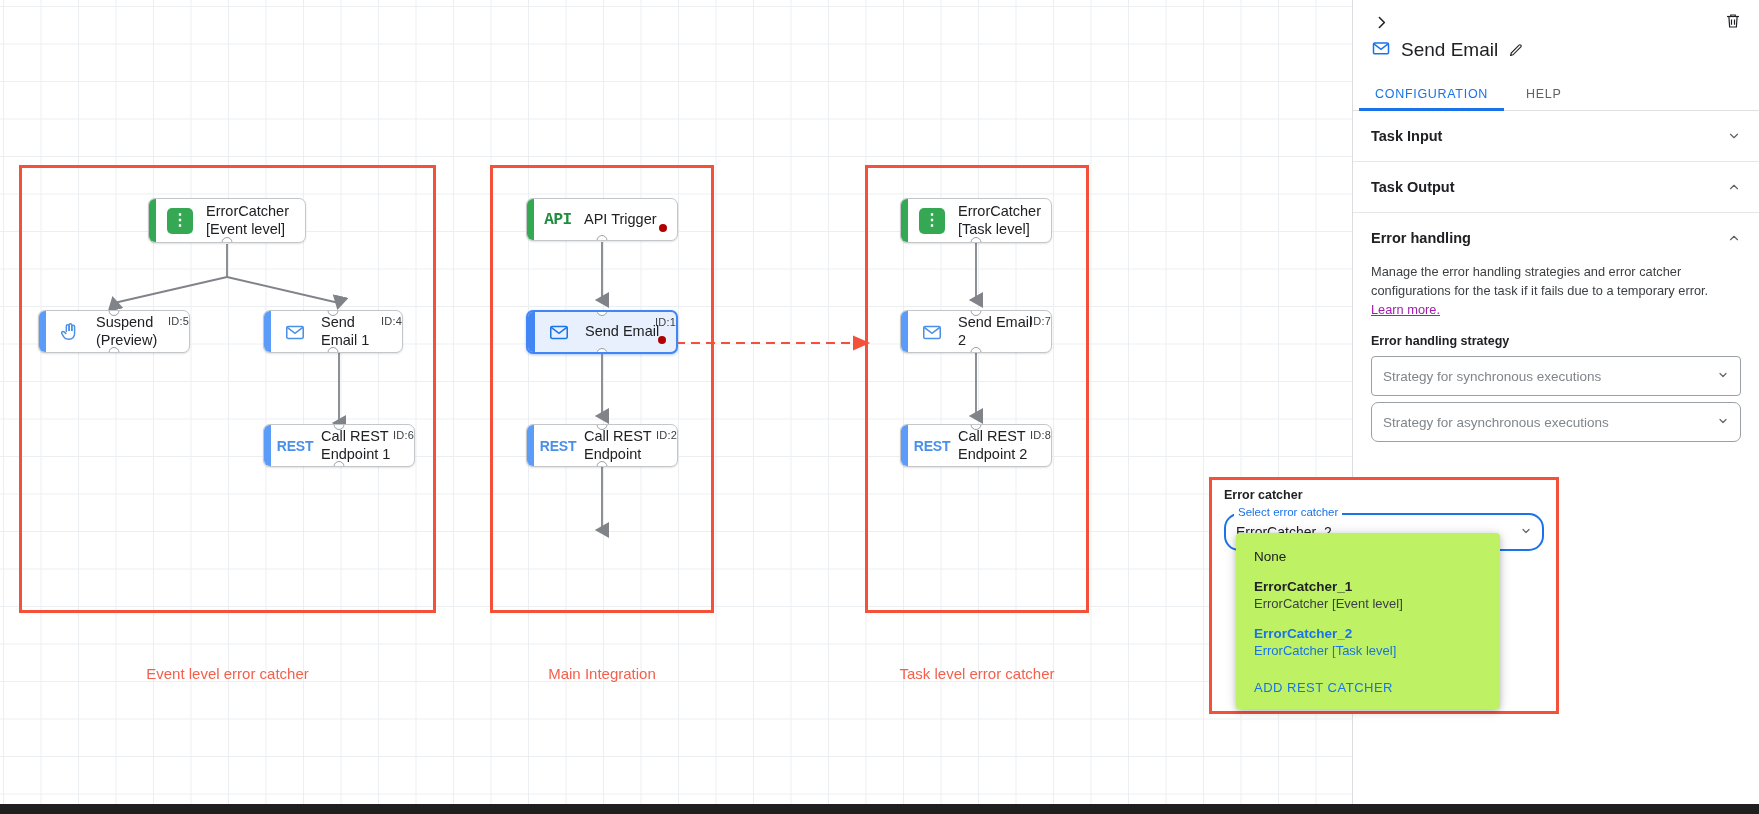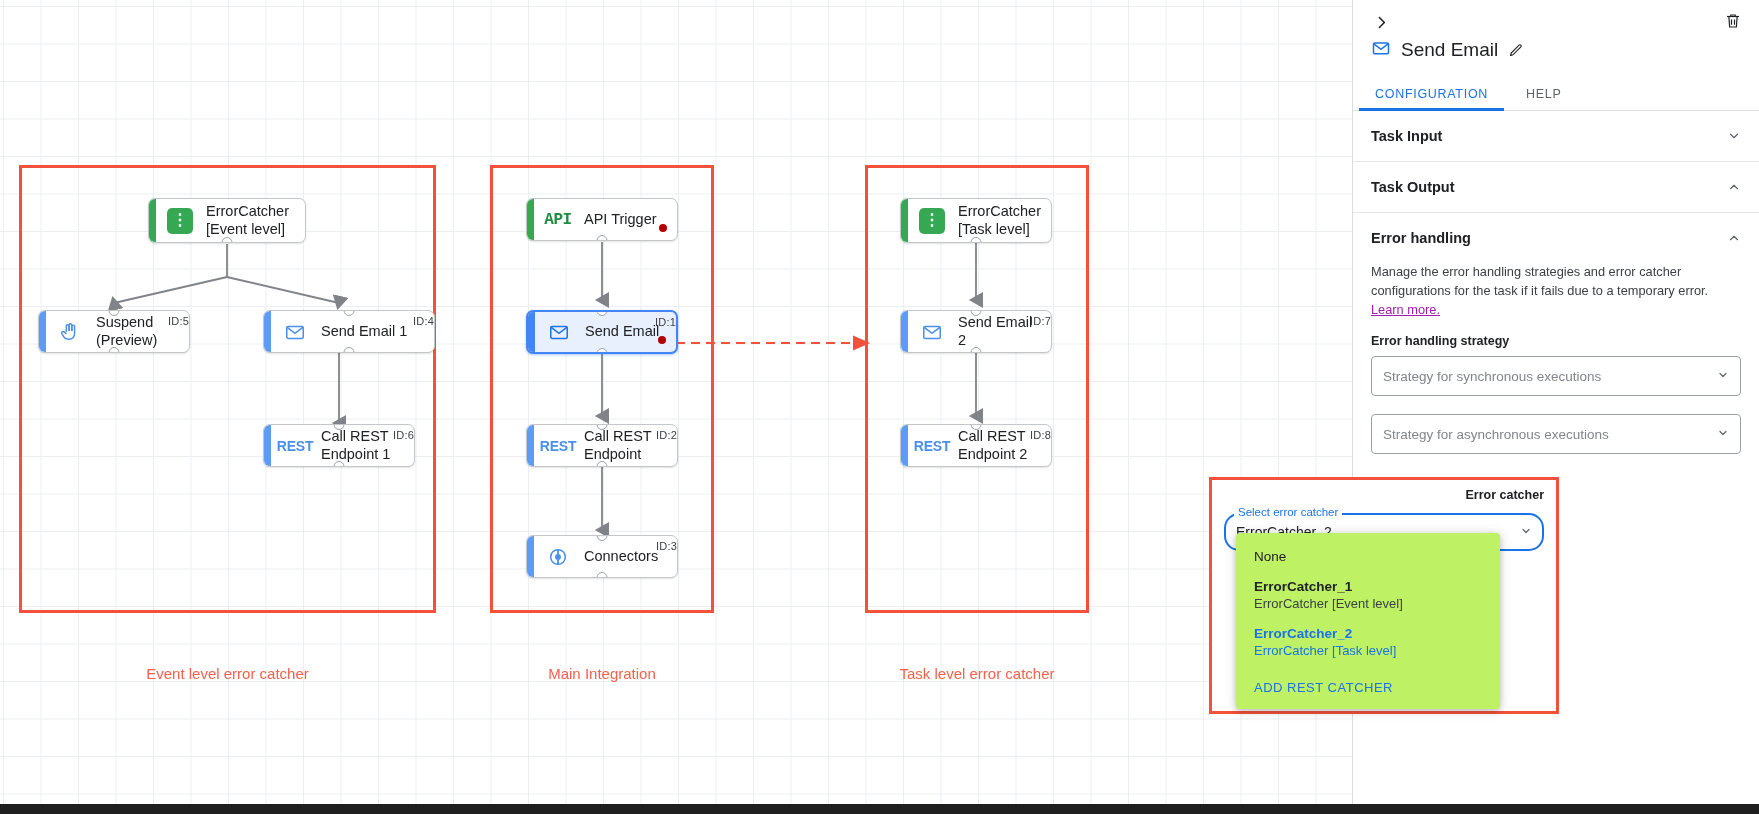--- a/index.html
+++ b/index.html
@@ -149,21 +149,21 @@
   }
   .select .sval { font-size:13.5px; color:#80868b; }
   .select .arrow { color:#5f6368; font-size:10px; }
 
   
   .ec-block {
     position:absolute; left:1209px; top:477px; width:350px; height:237px;
     border:3px solid #f4513b; background:#fff;
   }
   .ec-inner { padding: 8px 12px 0 12px; position:relative; height:100%; }
-  .ec-title { font-size:12.5px; color:#202124; font-weight:bold; margin-bottom:11px;text-align:right; }
+  .ec-title { font-size:12.5px; color:#202124; font-weight:bold; margin-bottom:11px; }
   .ec-select {
     position:relative; height:38px; border:2px solid #1a73e8; border-radius:15px;
     display:flex; align-items:center; justify-content:space-between; padding:0 10px;
     background:#fff; cursor:pointer;
   }
   .ec-select .legend {
     position:absolute; top:-9px; left:8px; background:#fff; padding:0 4px;
     font-size:11.5px; color:#1a73e8;
   }
   .ec-select .ecval { font-size:14px; color:#202124; }
@@ -249,21 +249,21 @@
           <path d="M14 11V6a1.5 1.5 0 0 1 3 0v8a6 6 0 0 1-6 6h-1a6 6 0 0 1-5-3l-2-3.5a1.5 1.5 0 0 1 2.5-1.6L8 14"></path>
         </svg>
       </div>
       <div class="lbl">Suspend
 (Preview)</div>
       <div class="idtag">ID:5</div>
       <div class="port" style="left:50%; top:-6px; transform:translateX(-50%);"></div>
       <div class="port" style="left:50%; bottom:-6px; transform:translateX(-50%);"></div>
     </div>
 
-    <div class="node blue" style="left:263px; top:310px; width:172px; height:43px;">
+    <div class="node blue" style="left:263px; top:310px; width:140px; height:43px;">
       <div class="accent"></div>
       <div class="ico">
         <svg width="22" height="22" viewBox="0 0 24 24" fill="none" stroke="#4a90e8" stroke-width="1.7">
           <rect x="3" y="6" width="18" height="13" rx="1.5"></rect>
           <path d="M3.5 7 L12 13.5 L20.5 7"></path>
         </svg>
       </div>
       <div class="lbl">Send Email 1</div>
       <div class="idtag">ID:4</div>
       <div class="port" style="left:50%; top:-6px; transform:translateX(-50%);"></div>
@@ -312,34 +312,20 @@
       <div class="ico">
           <span class="rest-txt">REST</span>
         </div>
       <div class="lbl">Call REST
 Endpoint</div>
       <div class="idtag">ID:2</div>
       <div class="port" style="left:50%; top:-6px; transform:translateX(-50%);"></div>
       <div class="port" style="left:50%; bottom:-6px; transform:translateX(-50%);"></div>
     </div>
 
-    <div class="node blue" style="left:526px; top:535px; width:152px; height:43px;">
-      <div class="accent"></div>
-      <div class="ico">
-        <svg width="22" height="22" viewBox="0 0 24 24" fill="none" stroke="#4a90e8" stroke-width="1.7">
-          <circle cx="12" cy="12" r="8"></circle>
-          <path d="M12 4v5M12 20v-5" stroke-width="2"></path>
-          <circle cx="12" cy="12" r="3.2" fill="#4a90e8" stroke="none"></circle>
-        </svg>
-      </div>
-      <div class="lbl">Connectors</div>
-      <div class="idtag">ID:3</div>
-      <div class="port" style="left:50%; top:-6px; transform:translateX(-50%);"></div>
-      <div class="port" style="left:50%; bottom:-6px; transform:translateX(-50%);"></div>
-    </div>
 
     <div class="node green" style="left:900px; top:198px; width:152px; height:45px;">
       <div class="accent"></div>
       <div class="ico">
         <div class="icon-badge-green">
             <span>⋮</span>
           </div>
       </div>
       <div class="lbl">ErrorCatcher
 [Task level]</div>
@@ -449,21 +435,21 @@
 
         <div class="select">
           <span class="sval">Strategy for synchronous executions</span>
           <span class="arrow">
             <svg width="12" height="12" viewBox="0 0 24 24" fill="none" stroke="#5f6368" stroke-width="2.4" stroke-linecap="round" stroke-linejoin="round">
                 <path d="M6 9l6 6 6-6"></path>
               </svg>
           </span>
         </div>
 
-        <div class="select" style="margin-top:18px;">
+        <div class="select" style="margin-top:6px;border-radius:7px;">
           <span class="sval">Strategy for asynchronous executions</span>
           <span class="arrow">
             <svg width="12" height="12" viewBox="0 0 24 24" fill="none" stroke="#5f6368" stroke-width="2.4" stroke-linecap="round" stroke-linejoin="round">
                 <path d="M6 9l6 6 6-6"></path>
               </svg>
           </span>
         </div>
       </div>
     </div>
 

